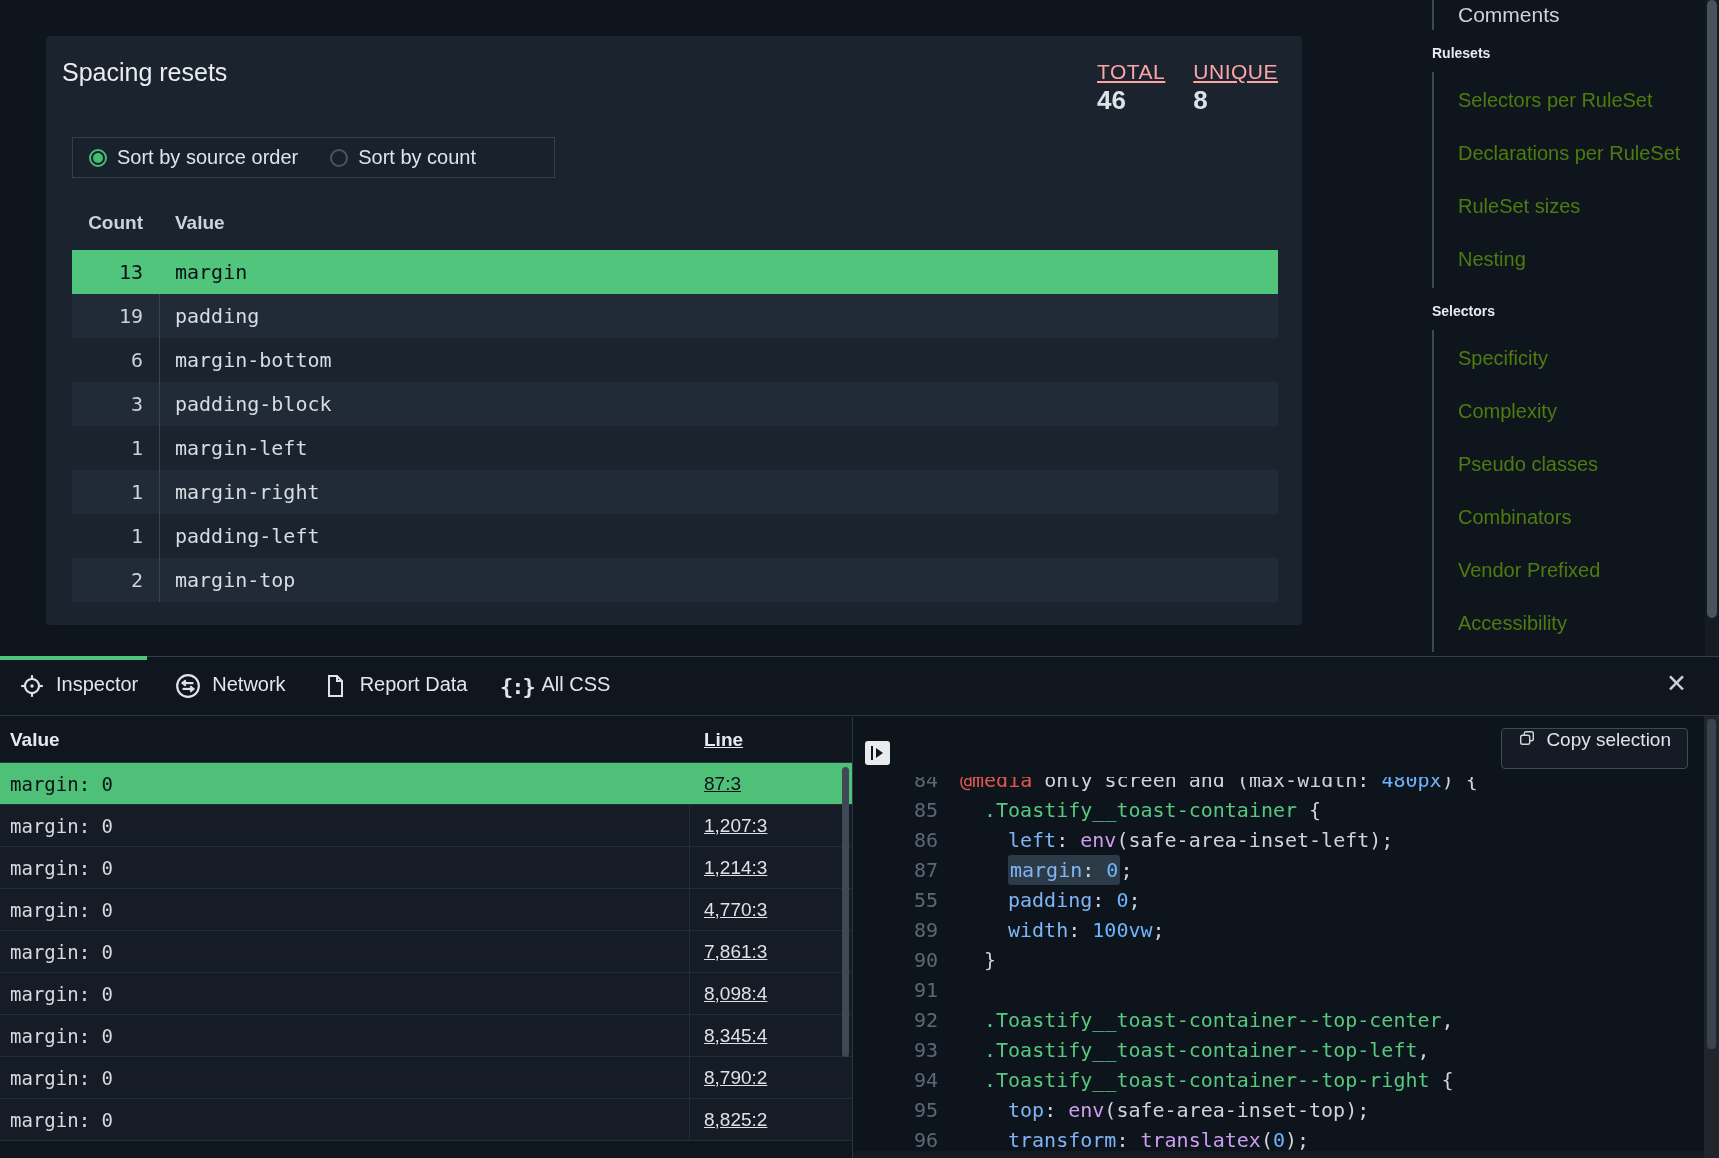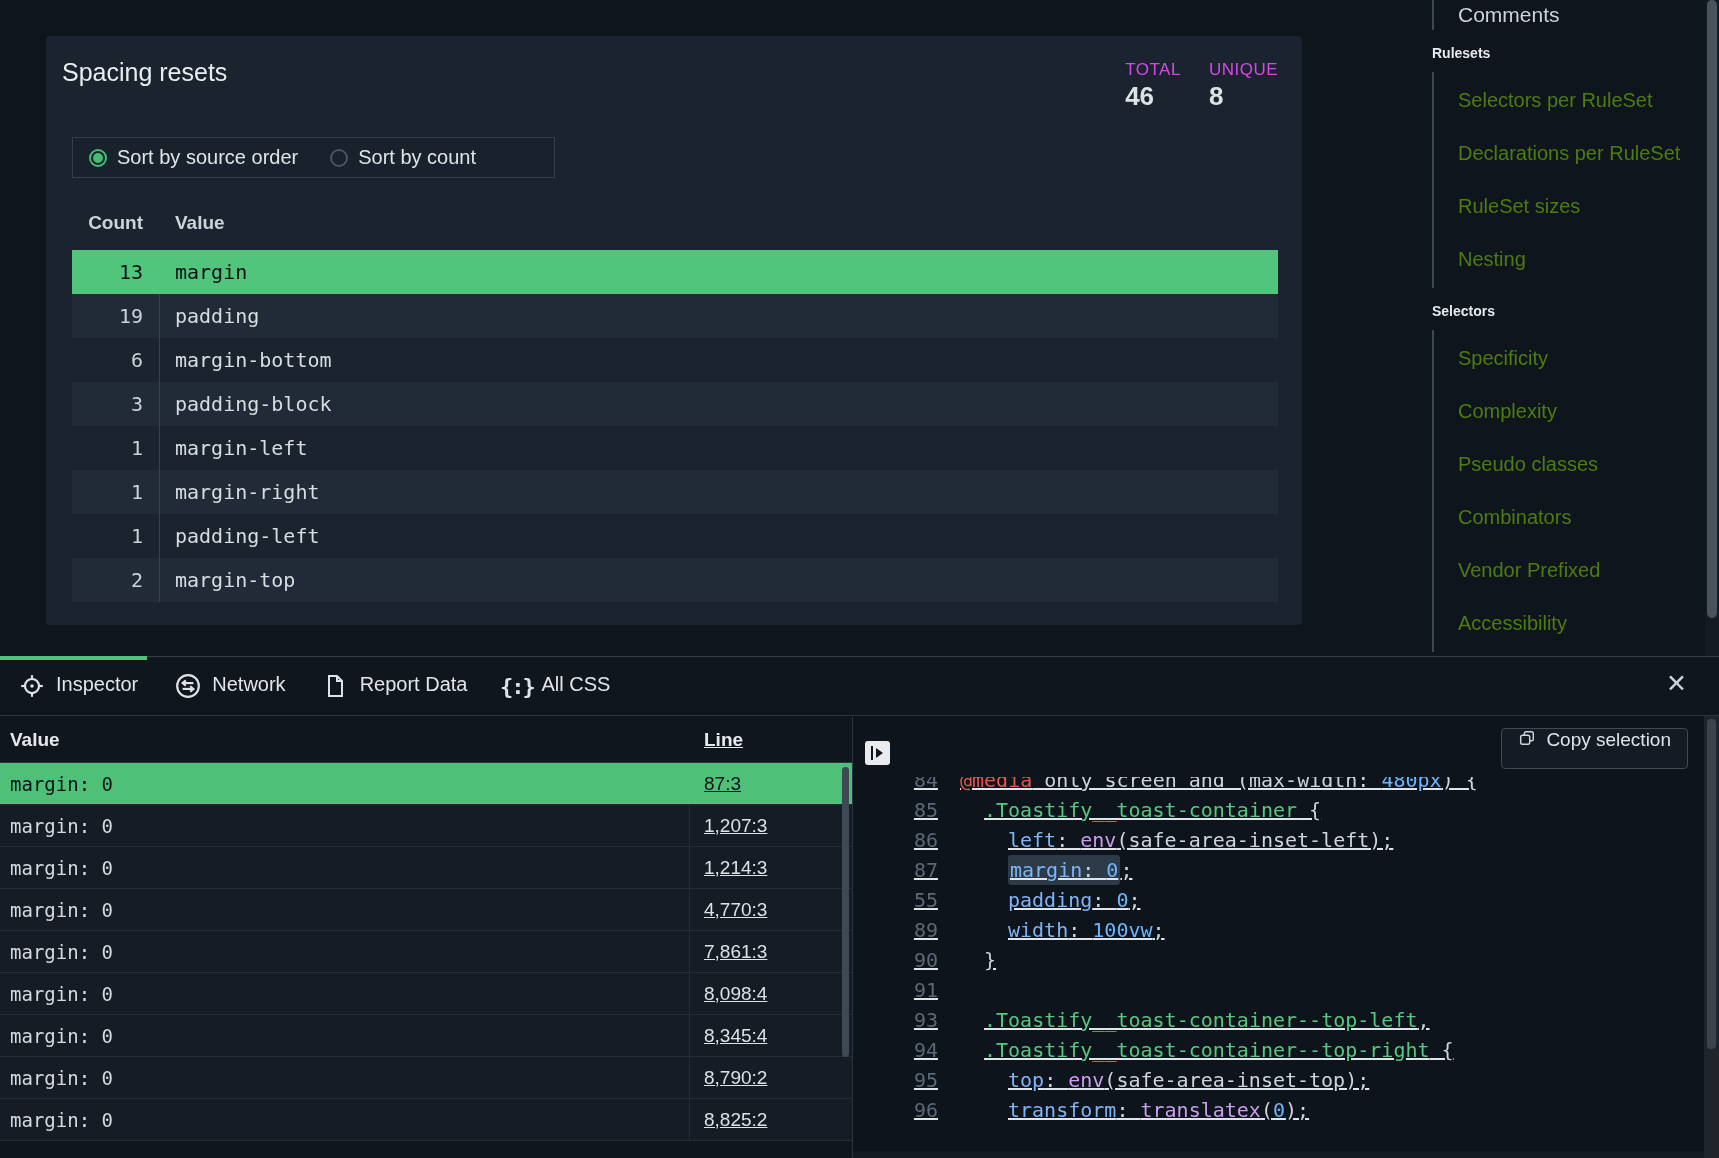--- a/index.html
+++ b/index.html
@@ -8,21 +8,21 @@
     width:1719px; height:1158px; position:relative; overflow:hidden;
     background:#0f151c; font-family:"Liberation Sans", sans-serif;
     color:#dfe4e9;
   }
 
   
   .card { position:absolute; left:46px; top:36px; width:1256px; height:589px;
           background:#1b232e; border-radius:4px; }
   .card-title { position:absolute; left:16px; top:22px; font-size:25px; color:#e9edf0; }
   .stats { position:absolute; right:24px; top:24px; display:flex; gap:28px; }
-  .stat-label { font-size:17px; color:#d946ef; letter-spacing:.5px; }
+  .stat-label { font-size:21px; color:#fca5a5; letter-spacing:.5px;text-decoration:underline; }
   .stat-value { font-size:26px; font-weight:bold; color:#dde2e7; margin-top:1px; }
 
   .sort-box { position:absolute; left:26px; top:101px; width:483px; height:41px;
               border:1px solid #343f4b; background:#19212c; display:flex;
               align-items:center; gap:32px; padding:0 16px; }
   .radio-opt { display:flex; align-items:center; cursor:pointer; }
   .radio { width:18px; height:18px; border:2px solid #4d5360; border-radius:50%;
            display:inline-flex; align-items:center; justify-content:center; flex:none; }
   .radio.on { border-color:#44bd72; }
   .radio-dot { width:10px; height:10px; border-radius:50%; background:#44bd72; }
@@ -97,21 +97,21 @@
   .right-thumb { position:absolute; right:3px; top:62px; width:9px; height:330px;
                  background:#3a444f; border-radius:4px; }
   .toggle-btn { position:absolute; left:12px; top:24px; width:25px; height:24px;
                 background:#e9ebee; border-radius:3px; cursor:pointer;
                 display:flex; align-items:center; justify-content:center; }
   .copy-btn { position:absolute; right:16px; top:11px; height:41px; padding:0 16px;
               border:1px solid #3e4a56; border-radius:4px; background:#141b24;
               color:#e0e4e9; font-size:19px; display:flex; gap:10px; cursor:pointer; }
   .copy-btn svg { stroke:#cfd5db; fill:none; stroke-width:1.6; }
   .code-viewport { position:absolute; left:0; right:0; top:60px; bottom:7px; overflow:hidden; }
-  .code-inner { position:absolute; left:0; top:-12px; right:16px;text-decoration:underline; }
+  .code-inner { position:absolute; left:0; top:-12px; right:16px; }
   .code-line { height:30px; display:flex; align-items:center;
                font-family:"DejaVu Sans Mono",monospace; font-size:20px; }
   .lineno { width:85px; text-align:right; color:#5d6876; flex:none; }
   .code-text { margin-left:22px; white-space:pre; }
   .tk-at { color:#e5564f; }
   .tk-sel { color:#57c87f; }
   .tk-prop { color:#7fb5f7; }
   .tk-num { color:#6cb6ff; }
   .tk-fn { color:#cd9df2; }
   .tk-plain { color:#ced4dc; }
@@ -366,20 +366,24 @@
           </div>
           <div class="code-line">
             <span class="lineno">90</span>
             <span class="code-text" style="padding-left: 24px;"><span class="tk-plain">}</span></span>
           </div>
           <div class="code-line">
             <span class="lineno">91</span>
             <span class="code-text" style="padding-left: 0px;"></span>
           </div>
           <div class="code-line">
+            <span class="lineno">92</span>
+            <span class="code-text" style="padding-left: 24px;"><span class="tk-sel">.Toastify__toast-container--top-center</span><span class="tk-plain">,</span></span>
+          </div>
+          <div class="code-line">
             <span class="lineno">93</span>
             <span class="code-text" style="padding-left: 24px;"><span class="tk-sel">.Toastify__toast-container--top-left</span><span class="tk-plain">,</span></span>
           </div>
           <div class="code-line">
             <span class="lineno">94</span>
             <span class="code-text" style="padding-left: 24px;"><span class="tk-sel">.Toastify__toast-container--top-right</span><span class="tk-plain"> {</span></span>
           </div>
           <div class="code-line">
             <span class="lineno">95</span>
             <span class="code-text" style="padding-left: 48px;"><span class="tk-prop">top</span><span class="tk-plain">: </span><span class="tk-fn">env</span><span class="tk-plain">(safe-area-inset-top);</span></span>

